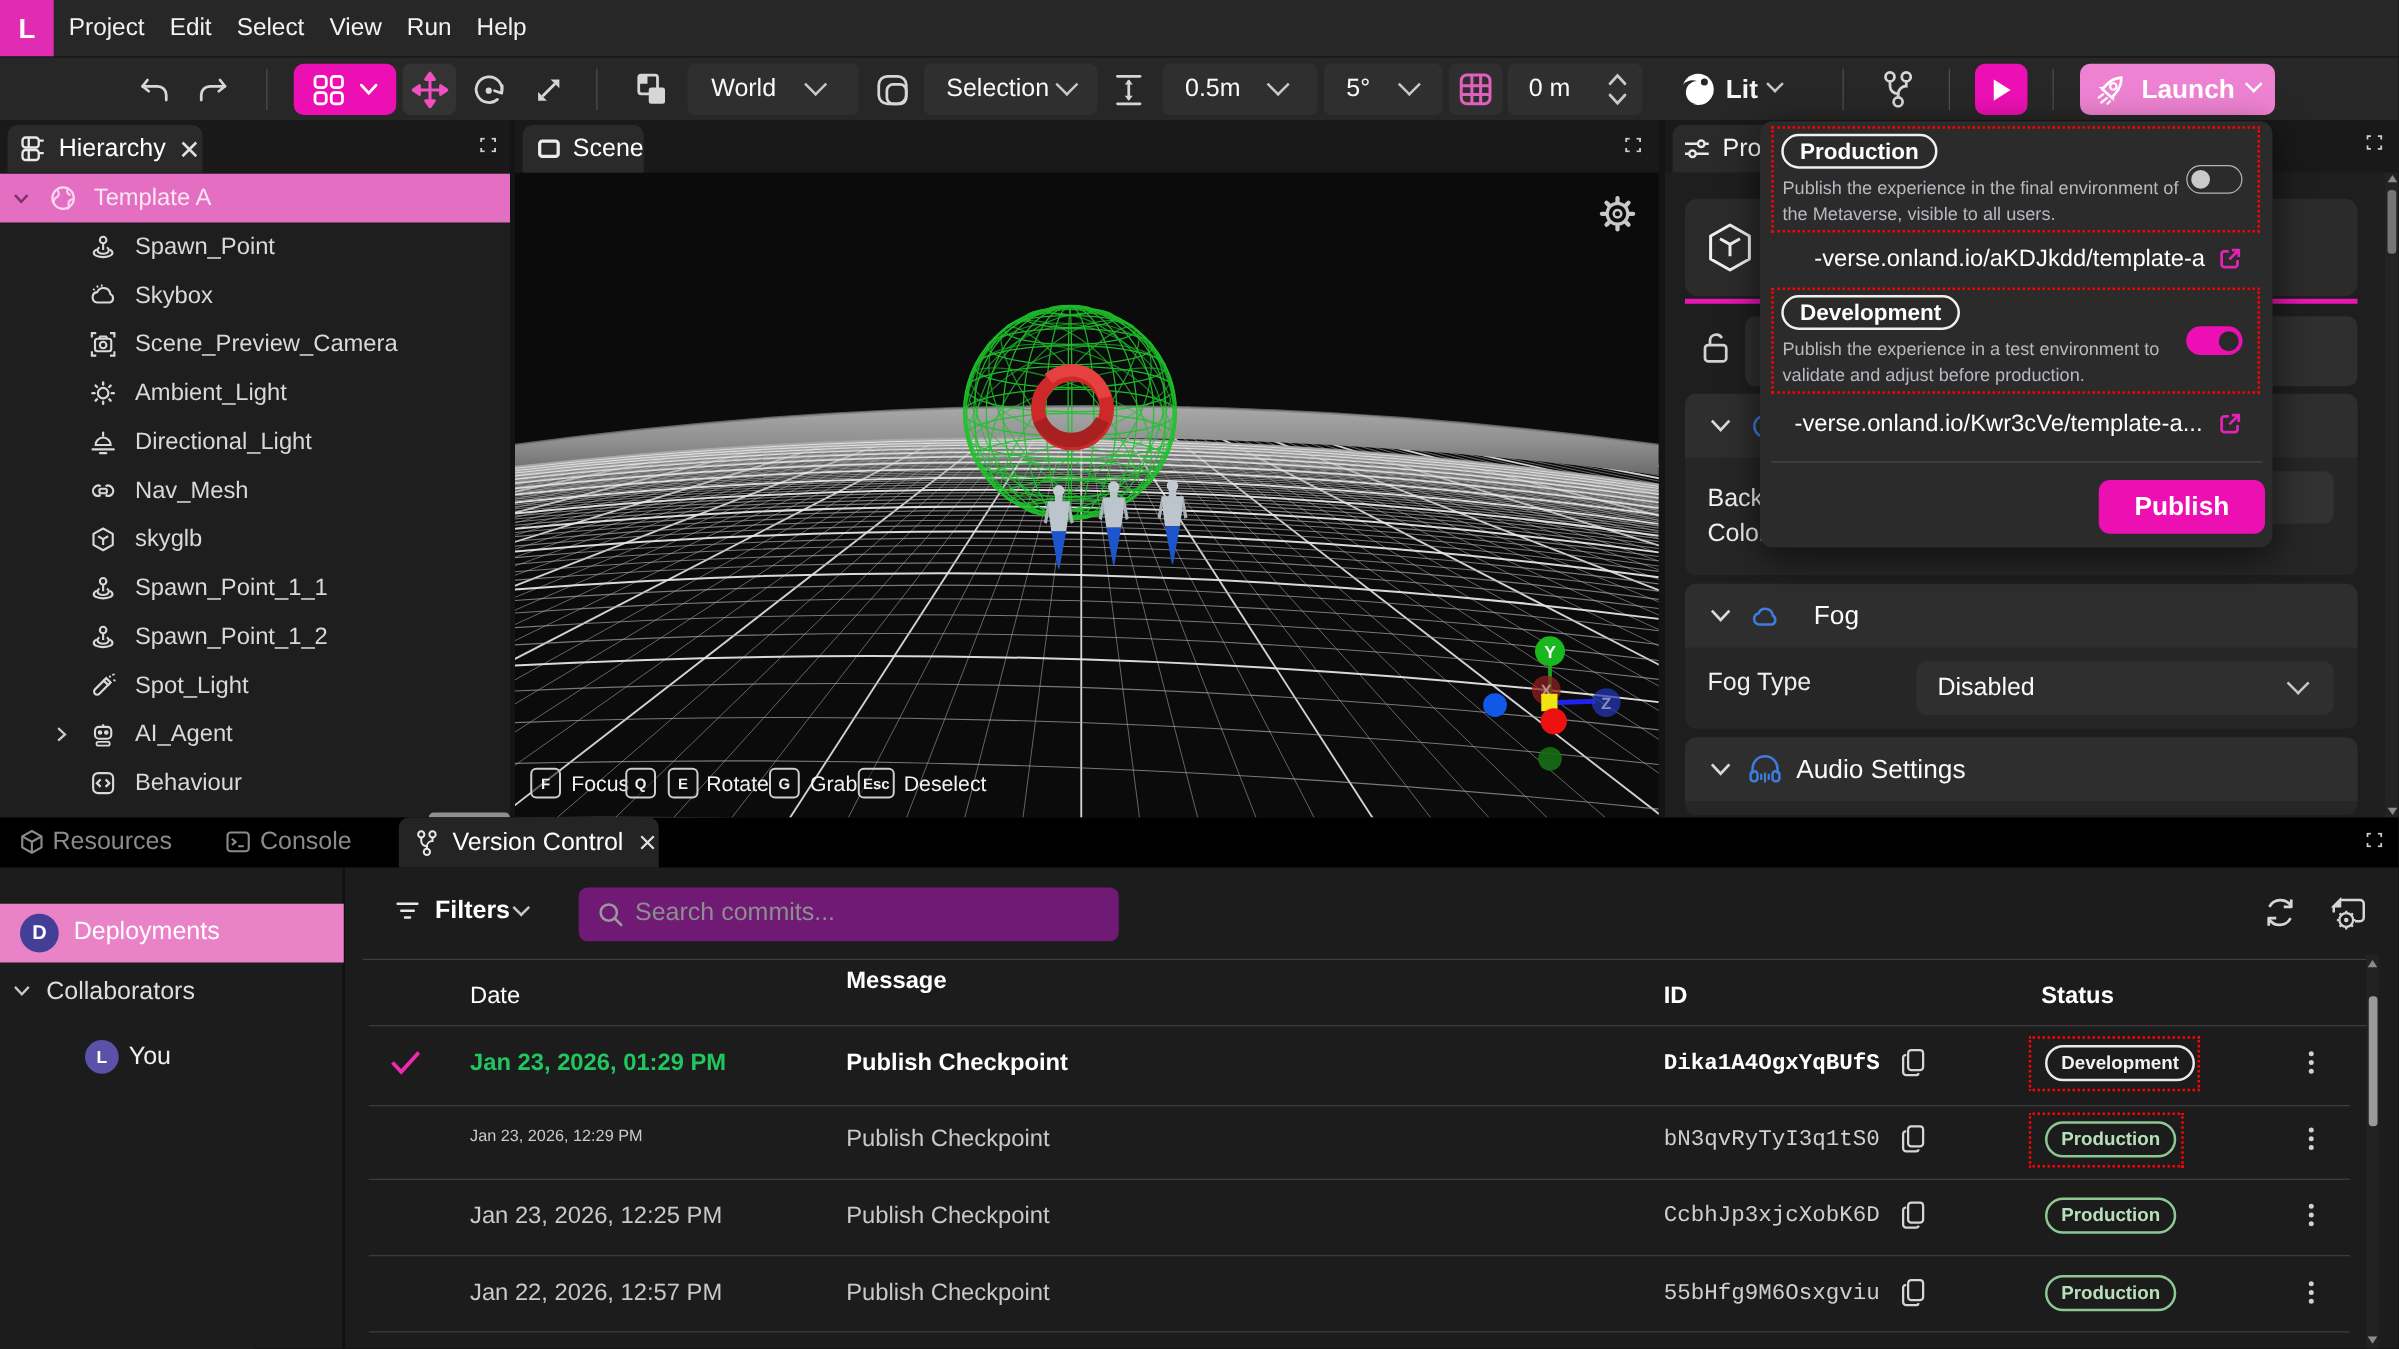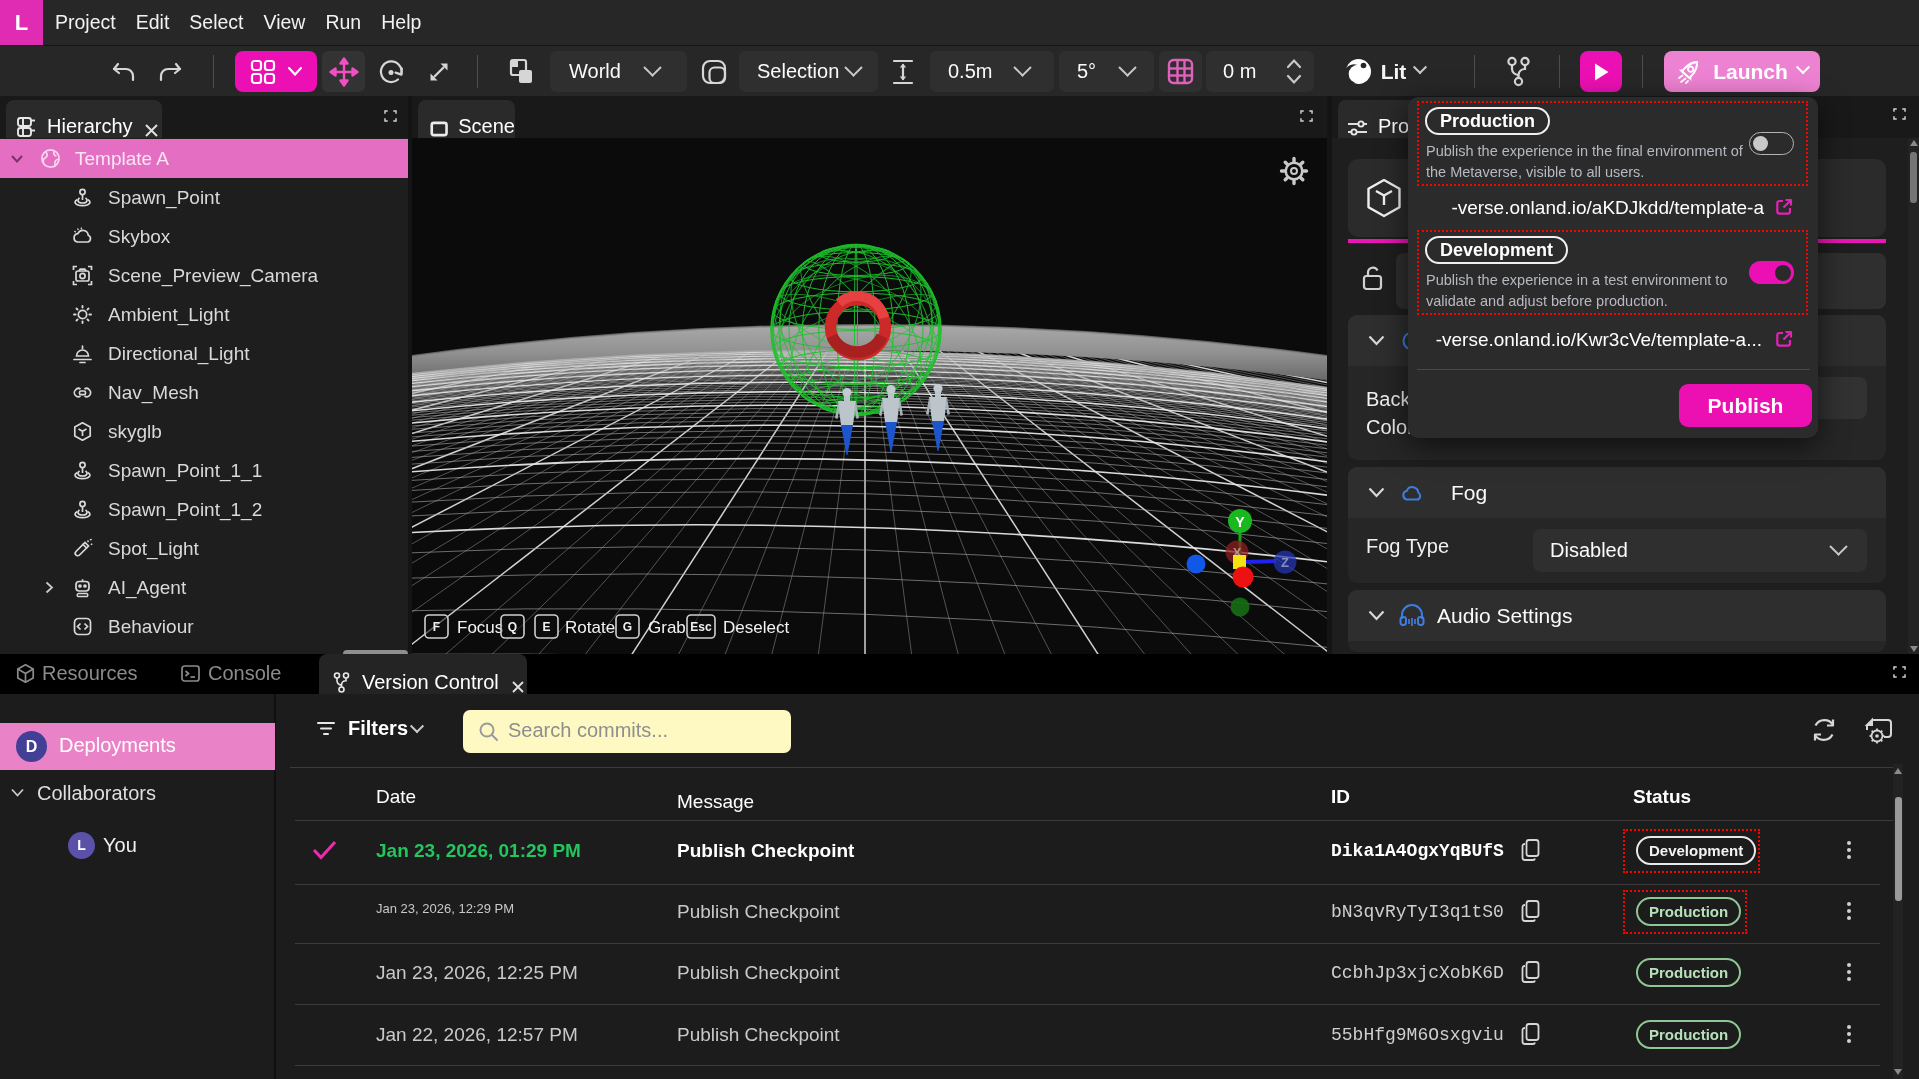--- a/index.html
+++ b/index.html
@@ -8,21 +8,21 @@
 .menubar{position:absolute;left:0;top:0;width:1919px;height:45px;background:#272727}
 .logo{position:absolute;left:0;top:0;width:43px;height:45px;background:#df2cb2;color:#fff;font-size:22px;font-weight:bold;text-align:center;line-height:45px}
 .menus{position:absolute;left:55px;top:0;height:45px;display:flex;align-items:center;gap:20px;font-size:19.5px;color:#f2f2f2}
 .toolbar{position:absolute;left:0;top:46px;width:1919px;height:50px;background:#272727}
 .tb{position:absolute;top:5px;height:41px;display:flex;align-items:center;justify-content:center}
 .tsep{position:absolute;top:9px;width:1px;height:33px;background:#4d4d4d}
 .drop{position:absolute;top:5px;height:41px;background:#2f2f2f;border-radius:6px;display:flex;align-items:center;font-size:20px;color:#fafafa}
 .pinkbtn{background:#ec10b4;border-radius:8px}
 .chev{width:13px;height:13px;border:solid #c9c9c9;border-width:0 2px 2px 0;transform:rotate(45deg) translate(-2px,-2px)}
 .panel-tabbar{position:absolute;height:42px;background:#191919;z-index:5}
-.ptab{position:absolute;top:4px;height:38px;background:#2a2a2a;border-radius:8px 8px 0 0;display:flex;align-items:flex-end;font-size:20px;color:#fff}
+.ptab{position:absolute;top:4px;height:38px;background:#2a2a2a;border-radius:8px 8px 0 0;display:flex;align-items:center;font-size:20px;color:#fff}
 .fsico{position:absolute;width:13px;height:12px}
 .hier{position:absolute;left:0;top:96px;width:408px;height:560px;background:#1e1e1e}
 .trow{position:absolute;left:0;width:408px;height:39px;display:flex;align-items:center;font-size:19px;color:#d9d9d9}
 .ticon{position:absolute;left:72px;width:21px;height:21px}
 .tlabel{position:absolute;left:108px;white-space:nowrap}
 .scene{position:absolute;left:412px;top:96px;width:915px;height:560px;background:#191919}
 .props{position:absolute;left:1332px;top:96px;width:587px;height:560px;background:#1e1e1e}
 .sect{position:absolute;left:16px;background:#262626;border-radius:9px}
 .sect-h{position:absolute;left:0;top:0;right:0;height:51px;background:#2e2e2e;border-radius:9px 9px 0 0;display:flex;align-items:center}
 .bottom{position:absolute;left:0;top:654px;width:1919px;height:425px;background:#1c1c1c}
@@ -836,21 +836,21 @@
   </div>
   <svg style="position:absolute;left:317px;top:66px" width="18" height="17" viewBox="0 0 18 17">
         <g stroke="#e8e8e8" stroke-width="2" stroke-linecap="round">
           <line x1="1" y1="3" x2="17" y2="3"></line>
           <line x1="4" y1="8.5" x2="14" y2="8.5"></line>
           <line x1="7" y1="14" x2="11" y2="14"></line>
         </g>
       </svg>
   <span style="position:absolute;left:348px;top:63px;font-size:20px;font-weight:bold;color:#fff">Filters</span>
   <div class="chev" style="position:absolute;left:412px;top:70px;width:10px;height:10px"></div>
-  <div style="position:absolute;left:463px;top:56px;width:328px;height:43px;background:#fef9c3;border-radius:7px">
+  <div style="position:absolute;left:463px;top:56px;width:432px;height:43px;background:#701a75;border-radius:7px">
     <svg style="position:absolute;left:15px;top:11px" width="21" height="21" viewBox="0 0 21 21">
           <circle cx="9" cy="9" r="6.5" fill="none" stroke="#9a9a9a" stroke-width="2"></circle>
           <line x1="14" y1="14" x2="19" y2="19" stroke="#9a9a9a" stroke-width="2" stroke-linecap="round"></line>
         </svg>
     <span style="position:absolute;left:45px;top:9px;font-size:20px;color:#8e8e8e">Search commits...</span>
   </div>
   <svg style="position:absolute;left:1810px;top:62px" width="28" height="28" viewBox="0 0 28 28">
         <g fill="none" stroke="#d6d6d6" stroke-width="2.2">
           <path d="M23 9 A10 10 0 0 0 5.5 9.5"></path>
           <path d="M5 19 A10 10 0 0 0 22.5 18.5"></path>
@@ -879,21 +879,21 @@
           </g>
         </g>
       </svg>
   <div class="sep-line" style="left:290px;top:113px;width:1613px"></div>
   <div class="sep-line" style="left:295px;top:166px;width:1608px"></div>
   <div class="sep-line" style="left:295px;top:230px;width:1585px"></div>
   <div class="sep-line" style="left:295px;top:289px;width:1585px"></div>
   <div class="sep-line" style="left:295px;top:350px;width:1585px"></div>
   <div class="sep-line" style="left:295px;top:411px;width:1585px"></div>
   <div style="position:absolute;left:376px;top:132px;font-size:19px;font-weight:normal;color:#fff">Date</div>
-  <div style="position:absolute;left:677px;top:137px;font-size:19px;font-weight:normal;color:#fff">Message</div>
+  <div style="position:absolute;left:677px;top:120px;font-size:19px;font-weight:bold;color:#fff">Message</div>
   <div style="position:absolute;left:1331px;top:132px;font-size:19px;font-weight:bold;color:#fff">ID</div>
   <div style="position:absolute;left:1633px;top:132px;font-size:19px;font-weight:bold;color:#fff">Status</div>
   <svg style="position:absolute;left:312px;top:186px" width="25" height="20" viewBox="0 0 25 20">
         <path d="M2 10 L9 17.5 L23 2" fill="none" stroke="#ec2bb0" stroke-width="3"></path>
       </svg>
   <div style="position:absolute;left:376px;top:186px;font-size:19px;font-weight:bold;color:#22c55e">Jan 23, 2026, 01:29 PM</div>
   <div style="position:absolute;left:677px;top:186px;font-size:19px;font-weight:bold;color:#fff">Publish Checkpoint</div>
   <div class="mono" style="position:absolute;left:1331px;top:187px;font-size:18px;font-weight:bold;color:#fff">Dika1A4OgxYqBUfS</div>
   <div style="position:absolute;left:376px;top:247px;font-size:13px;color:#c9c9c9">Jan 23, 2026, 12:29 PM</div>
   <div style="position:absolute;left:677px;top:247px;font-size:19px;color:#c9c9c9">Publish Checkpoint</div>

